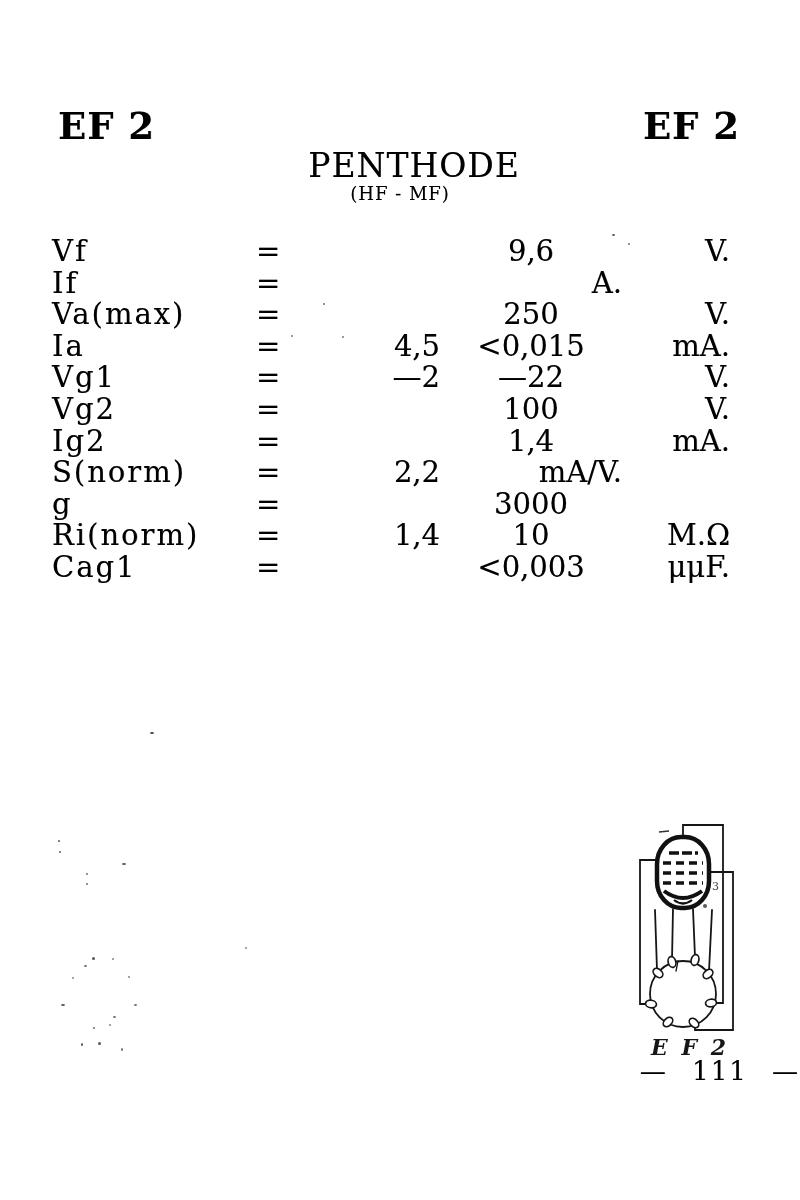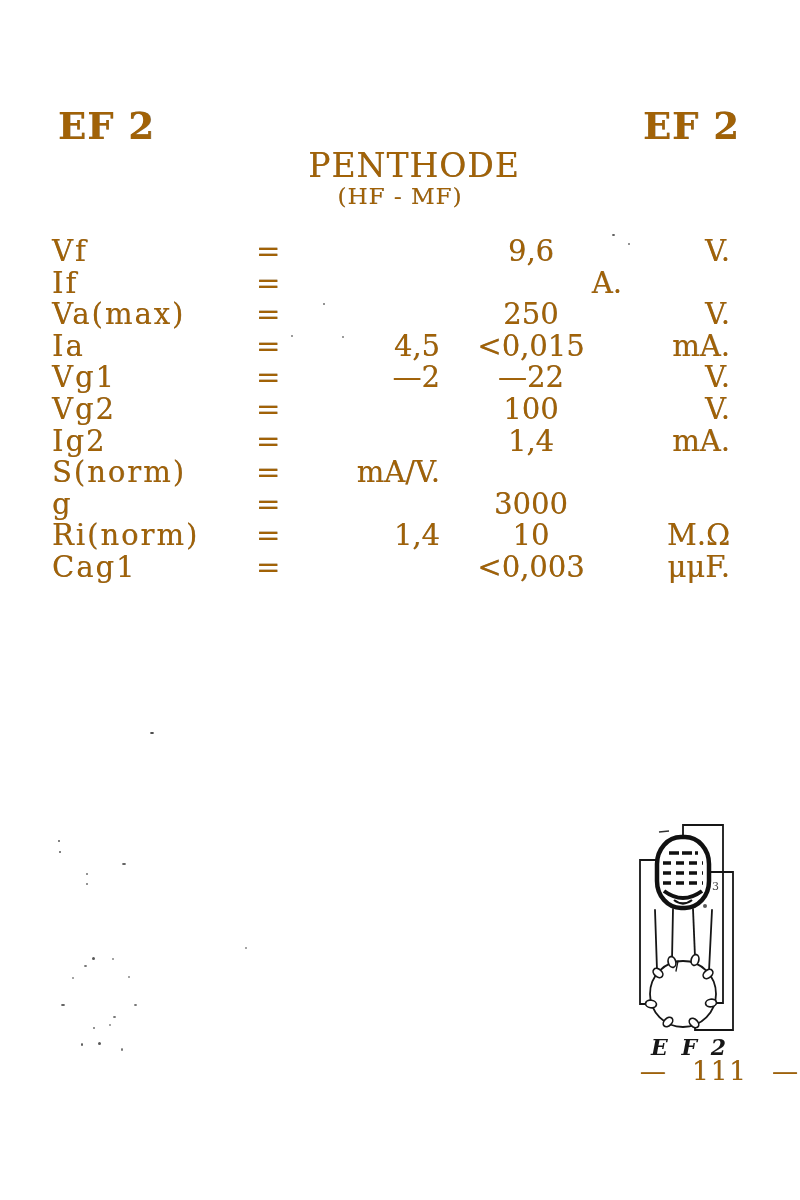--- a/index.html
+++ b/index.html
@@ -2,28 +2,28 @@
 <html><head>
 <meta charset="utf-8">
 <style>
   html,body{margin:0;padding:0;}
   body{
     width:800px;height:1200px;position:relative;overflow:hidden;
     background:#ffffff;color:#1a1a1a;
     font-family:"DejaVu Serif","Liberation Serif",serif;
   }
   .page{position:absolute;inset:0;}
-  .ink{color:#a16207;text-shadow:0.3px 0.3px 0 rgba(20,20,20,0.45);}
+  .ink{color:#000000;text-shadow:0.3px 0.3px 0 rgba(20,20,20,0.45);}
   .hdr{position:absolute;top:104px;font-size:37px;font-weight:bold;letter-spacing:1px;}
   .hdr-left{left:58px;}
   .hdr-right{right:60px;}
   .title{position:absolute;top:146px;left:0;width:100%;text-align:center;
     font-size:33px;letter-spacing:1px;margin-left:14px;}
   .subtitle{position:absolute;top:183px;left:0;width:100%;text-align:center;
-    font-size:23px;letter-spacing:1px;}
+    font-size:18px;letter-spacing:1px;}
   .spec-table{position:absolute;left:52px;top:236px;width:678px;}
   .row{display:grid;grid-template-columns:202px 46px 140px 182px 108px;
     line-height:31.6px;font-size:29px;}
   .c-param{text-align:left;letter-spacing:2px;}
   .c-eq{text-align:left;padding-left:2px;}
   .c-v1{text-align:right;}
   .c-v2{text-align:center;}
   .c-unit{text-align:right;}
   .pagenum{position:absolute;top:1056px;left:30px;width:770px;text-align:right;
     font-size:26px;word-spacing:14px;letter-spacing:2px;}
@@ -92,20 +92,21 @@
       <span class="c-param">Ig2</span>
       <span class="c-eq">=</span>
       <span class="c-v1"></span>
       <span class="c-v2">1,4</span>
       <span class="c-unit">mA.</span>
     </div>
 
     <div class="row ink">
       <span class="c-param">S(norm)</span>
       <span class="c-eq">=</span>
+      <span class="c-v1">2,2</span>
       <span class="c-unit">mA/V.</span>
     </div>
 
     <div class="row ink">
       <span class="c-param">g</span>
       <span class="c-eq">=</span>
       <span class="c-v1"></span>
       <span class="c-v2">3000</span>
       <span class="c-unit"></span>
     </div>

